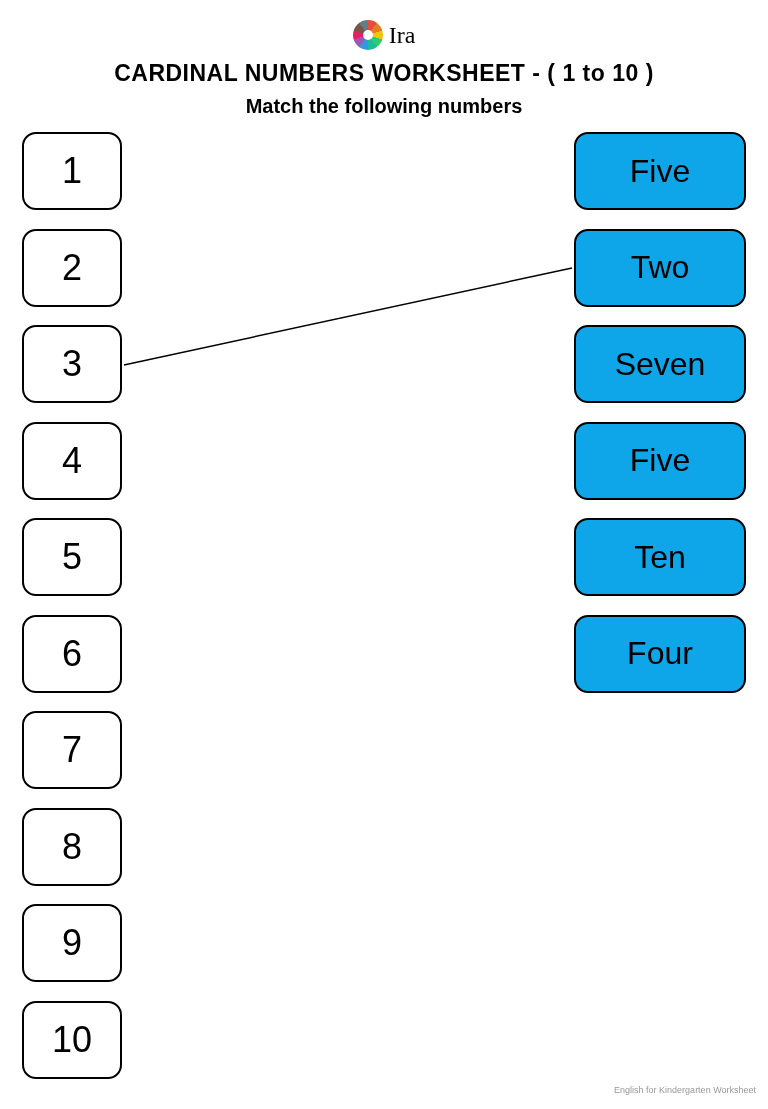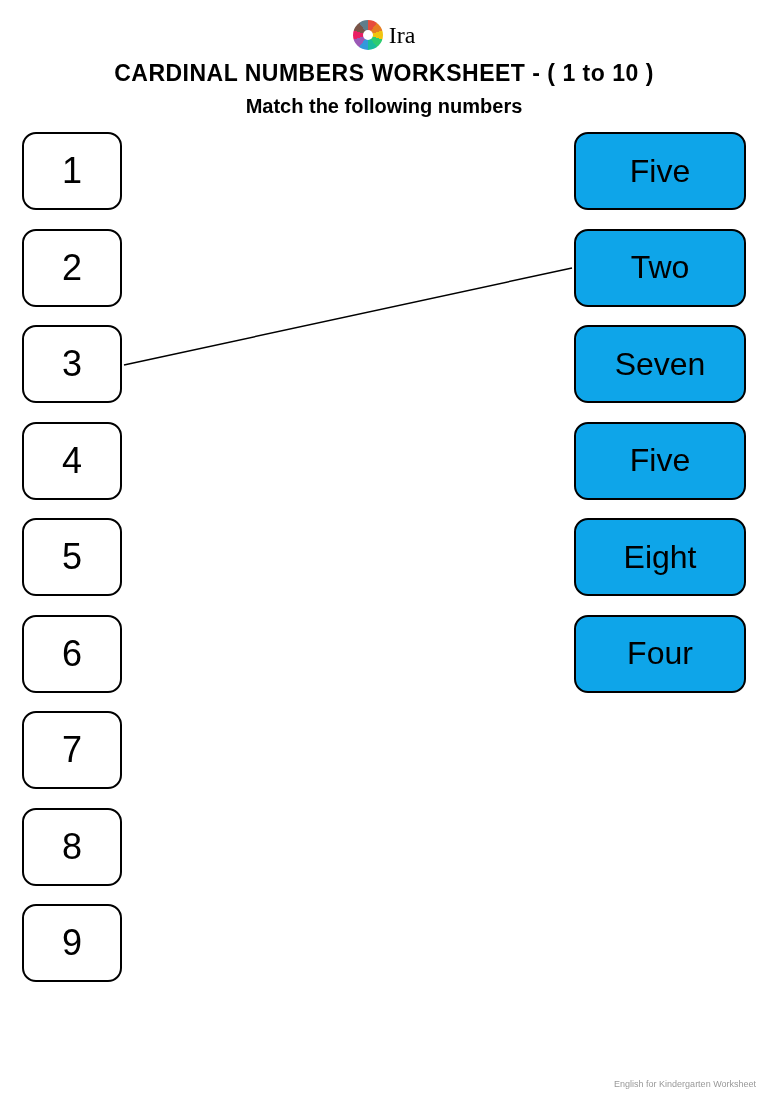--- a/index.html
+++ b/index.html
@@ -119,21 +119,21 @@
       color: #000;
       background: #0ea5e9;
     }
     .match-line {
       position: absolute;
       pointer-events: none;
       z-index: 0;
     }
     .footer-text {
       position: absolute;
-      bottom: 20px;
+      bottom: 14px;
       right: 12px;
       font-size: 9px;
       color: #999;
     }
   </style>
 </head>
 <body>
 
 <div class="page">
 
@@ -154,26 +154,27 @@
     <div class="col">
       <div class="box-left">1</div>
       <div class="box-left">2</div>
       <div class="box-left">3</div>
       <div class="box-left">4</div>
       <div class="box-left">5</div>
       <div class="box-left">6</div>
       <div class="box-left">7</div>
       <div class="box-left">8</div>
       <div class="box-left">9</div>
+      <div class="box-left">10</div>
     </div>
     <div class="col">
       <div class="box-right">Five</div>
       <div class="box-right">Two</div>
       <div class="box-right">Seven</div>
       <div class="box-right">Five</div>
-      <div class="box-right">Eight</div>
+      <div class="box-right">Ten</div>
       <div class="box-right">Four</div>
     </div>
   </div>
 
   <div class="footer-text">English for Kindergarten Worksheet</div>
 
 </div>
 
 </body></html>

